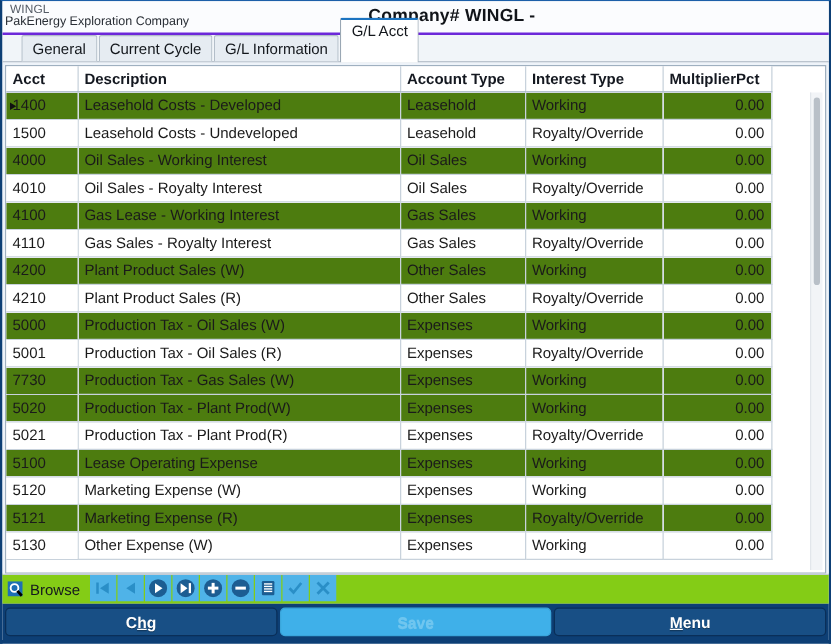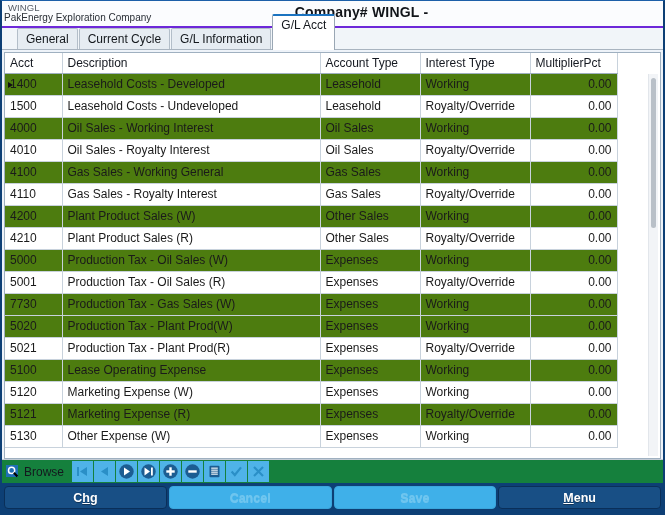--- a/index.html
+++ b/index.html
@@ -136,21 +136,21 @@
     padding: 0 5px;
     height: 21px;
     line-height: 21px;
     box-sizing: border-box;
     overflow: hidden;
     white-space: nowrap;
     text-overflow: clip;
   }
   table.grid thead th {
     background: #ffffff;
-    font-weight: normal;
+    font-weight: bold;
     text-align: left;
     color: #141820;
     border-bottom: 1px solid #9fb0c0;
     height: 20px;
     line-height: 20px;
   }
   table.grid tbody tr.odd td { background: #4d7c0f; }
   table.grid tbody tr.even td { background: #ffffff; }
   td.num, th.num { text-align: right; }
   td.acct {
@@ -192,24 +192,23 @@
     width: 5px;
     height: 150px;
     background: #b9c0c8;
     border-radius: 3px;
   }
 
   
   #nav-bar {
     height: 24px;
     flex: 0 0 auto;
-    background: #15803d;
+    background: #84cc16;
     border-top: 1px solid #c3ccd6;
     display: flex;
-    align-items: center;
     padding-left: 4px;
     box-sizing: border-box;
   }
   #browse-group {
     display: flex;
     align-items: center;
     margin-right: 8px;
   }
   #browse-label {
     font-size: 12px;
@@ -333,21 +332,21 @@
             </tr>
             <tr class="even">
               <td class="acct"><span>4010</span></td>
               <td><span>Oil Sales - Royalty Interest</span></td>
               <td><span>Oil Sales</span></td>
               <td><span>Royalty/Override</span></td>
               <td class="num"><span>0.00</span></td>
             </tr>
             <tr class="odd">
               <td class="acct"><span>4100</span></td>
-              <td><span>Gas Sales - Working General</span></td>
+              <td><span>Gas Lease - Working Interest</span></td>
               <td><span>Gas Sales</span></td>
               <td><span>Working</span></td>
               <td class="num"><span>0.00</span></td>
             </tr>
             <tr class="even">
               <td class="acct"><span>4110</span></td>
               <td><span>Gas Sales - Royalty Interest</span></td>
               <td><span>Gas Sales</span></td>
               <td><span>Royalty/Override</span></td>
               <td class="num"><span>0.00</span></td>
@@ -503,18 +502,17 @@
     <button class="nav-btn">
       <svg width="15" height="15" viewBox="0 0 15 15">
           <line x1="3" y1="3" x2="12" y2="12" stroke="#2a8fc7" stroke-width="2.2"></line>
           <line x1="12" y1="3" x2="3" y2="12" stroke="#2a8fc7" stroke-width="2.2"></line>
         </svg>
     </button>
   </div>
 
   <div id="action-bar">
     <div class="act-btn primary"><span>C<span class="u">h</span>g</span></div>
-    <div class="act-btn disabled"><span>Cancel</span></div>
     <div class="act-btn disabled"><span>Save</span></div>
     <div class="act-btn primary"><span><span class="u">M</span>enu</span></div>
   </div>
 
 </div>
 
 </body></html>

